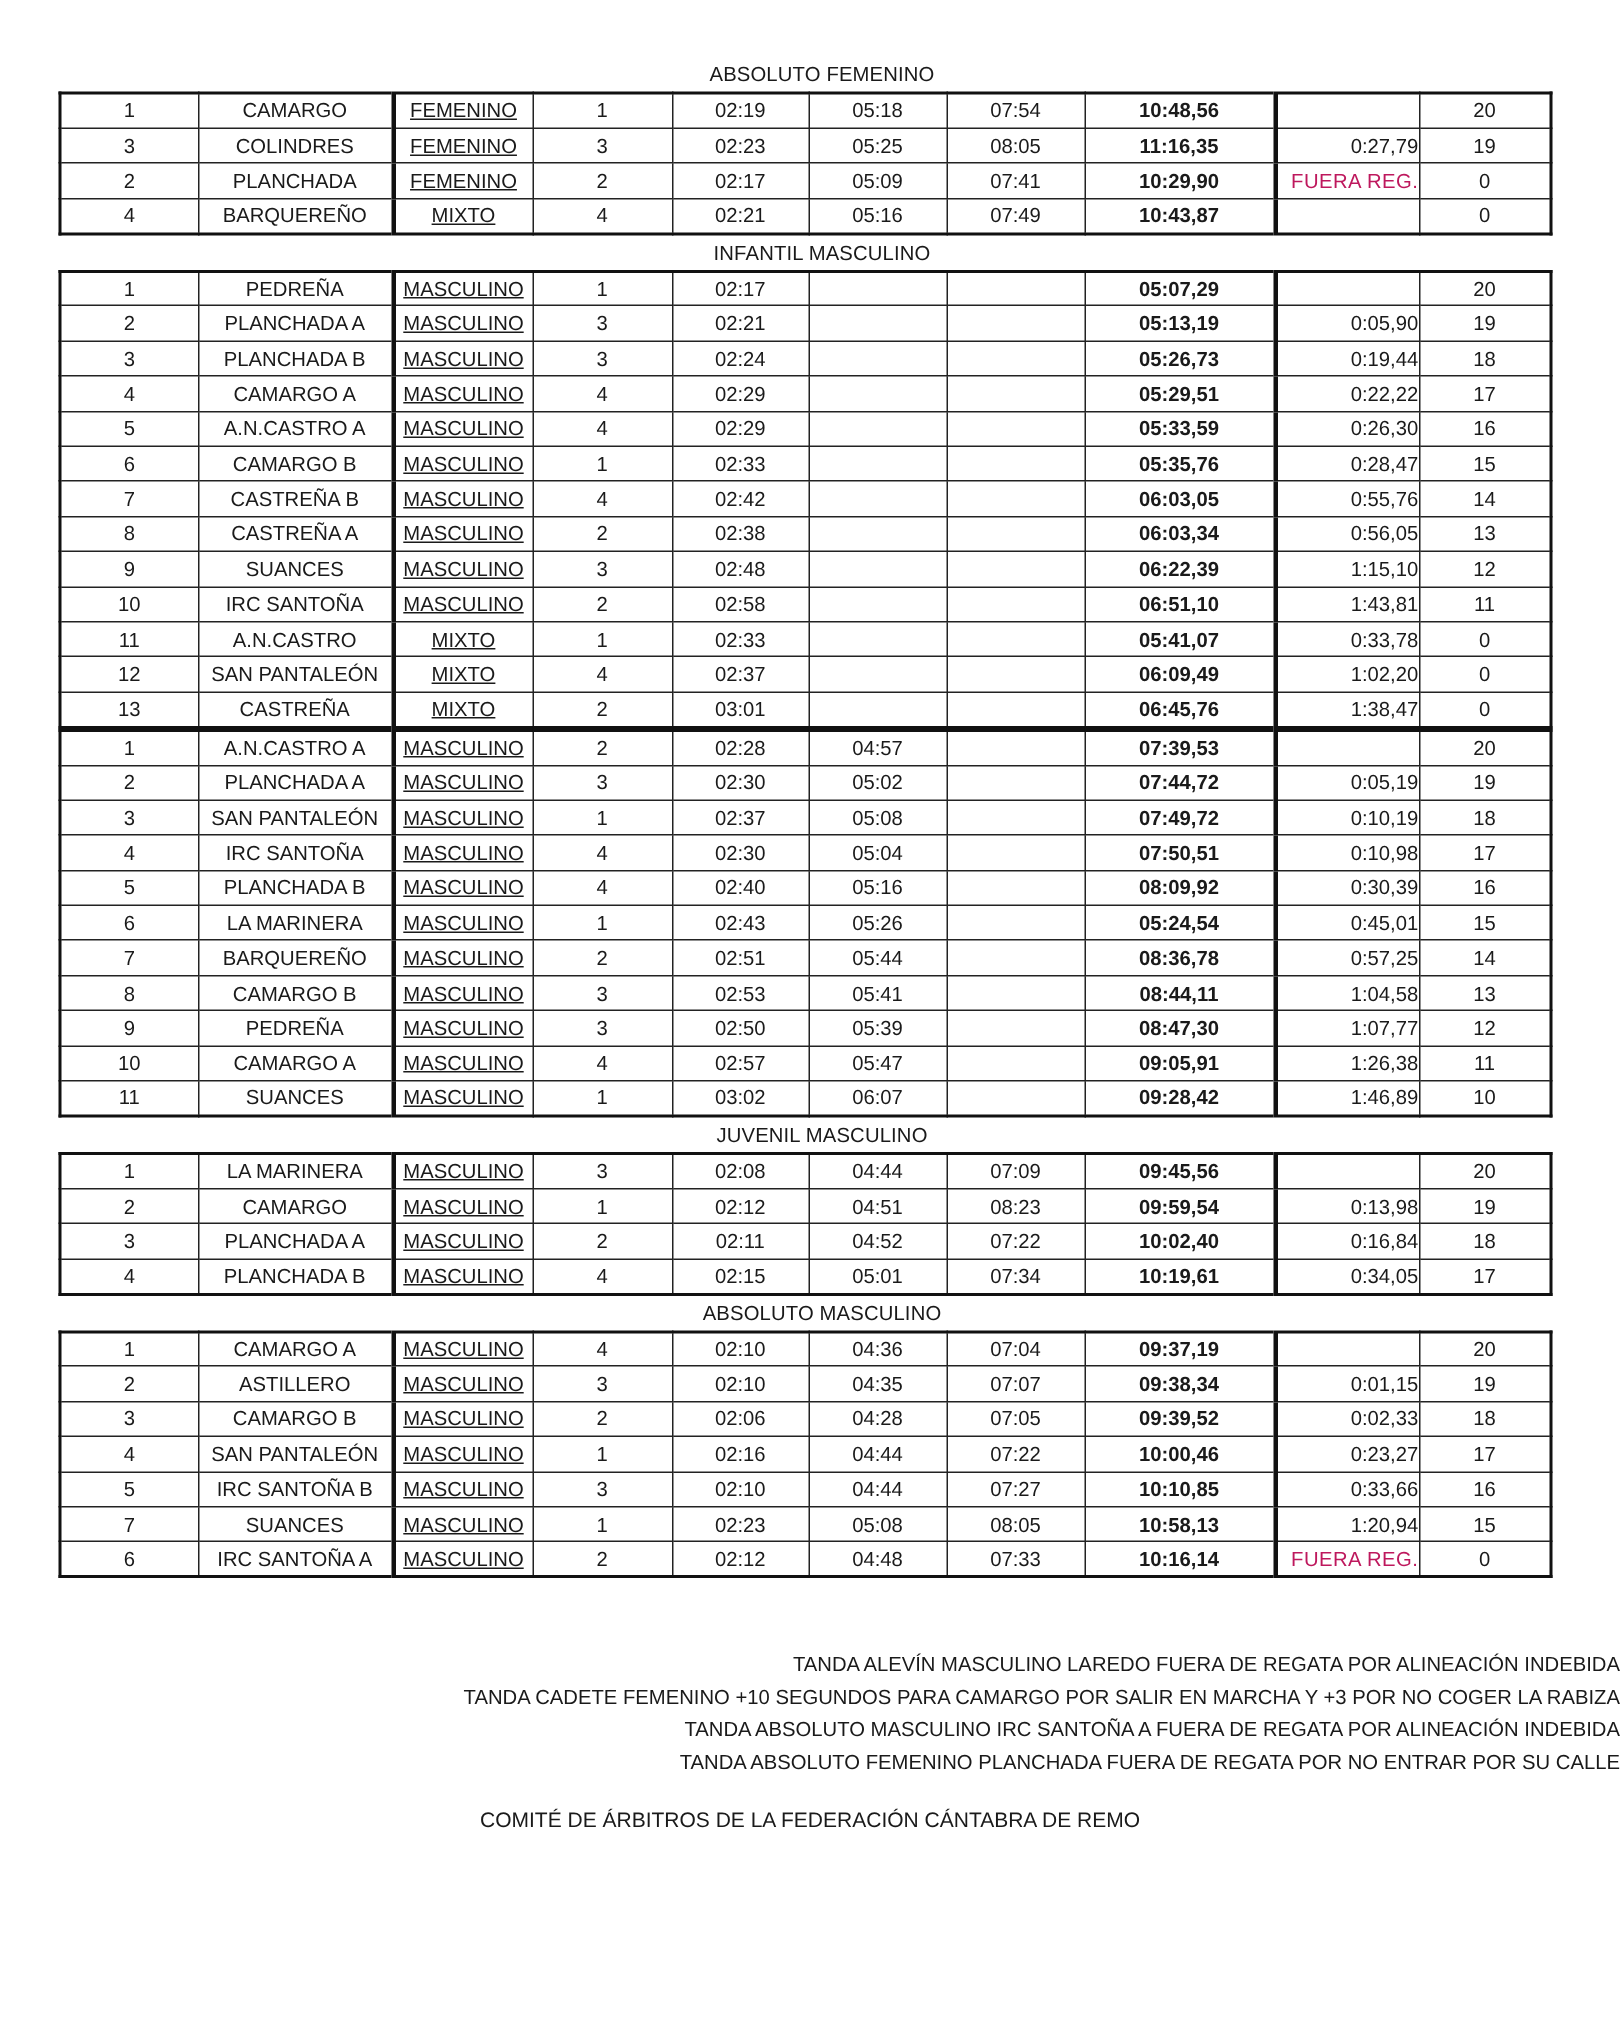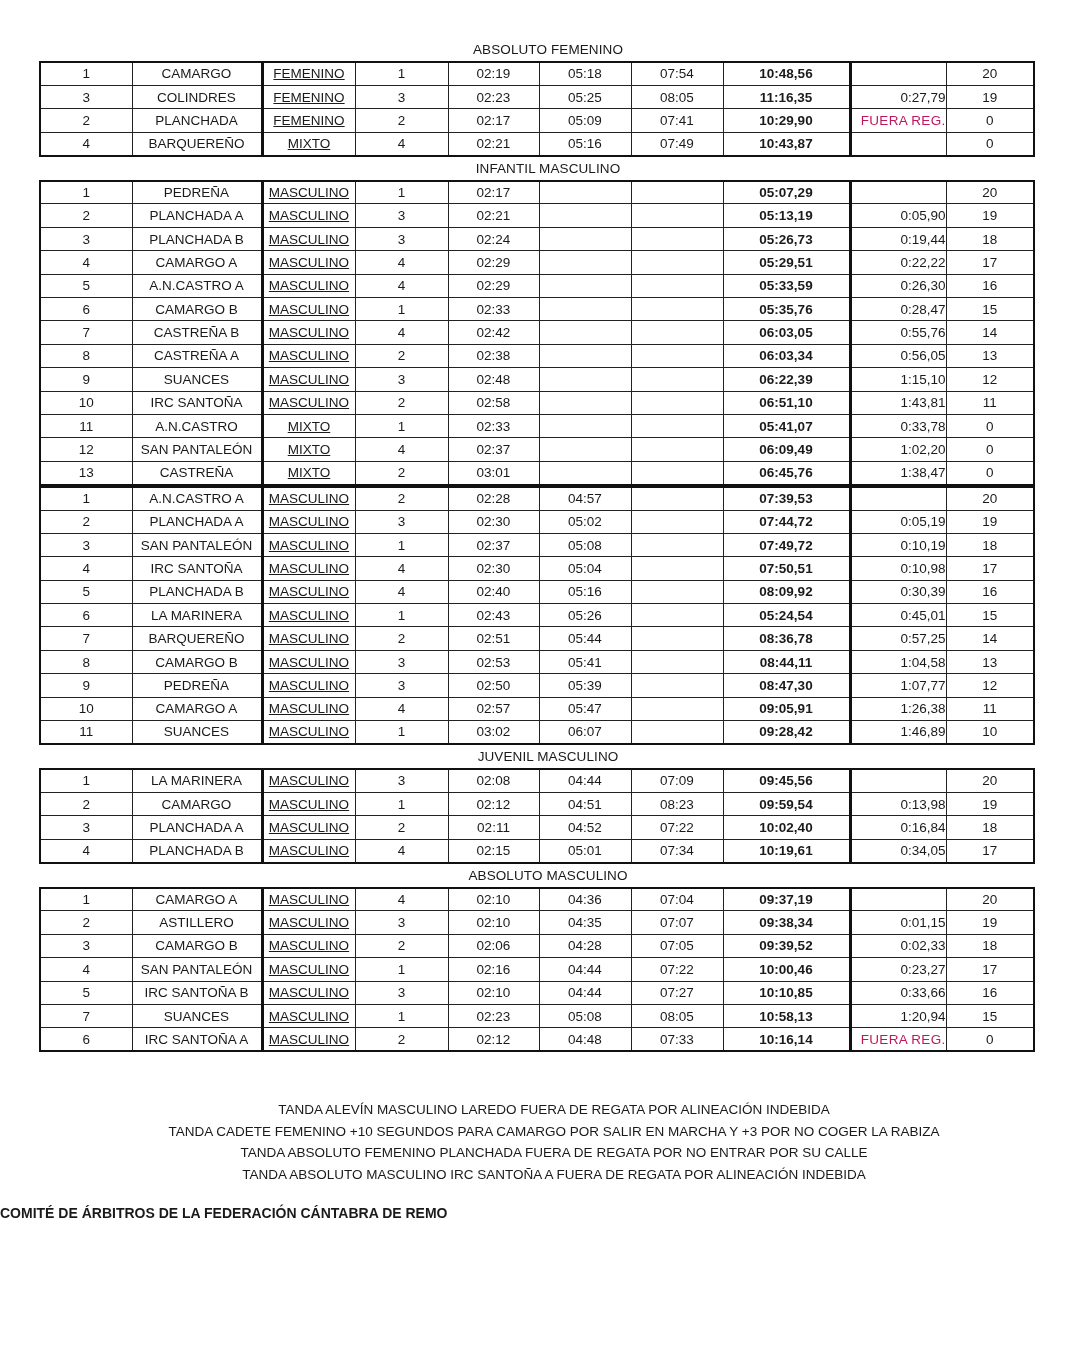--- a/index.html
+++ b/index.html
@@ -6,22 +6,22 @@
     html, body { width: 1080px; height: 1350px; background: #ffffff; }
     body { font-family: "Liberation Sans", "DejaVu Sans", sans-serif; color: #1a1a1a; position: relative; overflow: hidden; }
     #doc { position: absolute; left: 39px; top: 38px; width: 1018px; }
     .section-title { text-align: center; font-size: 13.5px; height: 23px; line-height: 23px; letter-spacing: 0.1px; }
     table.results { border-collapse: collapse; width: 994px; table-layout: fixed; border: 2.5px solid #111; }
     table.results td { border: 1px solid #222; height: 23.4px; text-align: center; font-size: 13.5px; padding: 0; white-space: nowrap; overflow: hidden; }
     table.results td.c-cat { border-left: 3px solid #111; text-decoration: underline; }
     table.results td.c-diff { border-left: 3px solid #111; text-align: right; }
     table.results td.c-total { font-weight: bold; }
     table.results td.out { color: #be185d; letter-spacing: 0.3px; }
-    .notes { position: absolute; left: 0; top: 1099px; width: 1080px; text-align: center; font-size: 13.5px; line-height: 21.5px; padding-left: 28px; }
-    .signature { position: absolute; left: 0; top: 1205px; width: 1080px; font-size: 14px; font-weight: bold; }
+    .notes { position: absolute; left: 0; top: 1099px; width: 1080px; text-align: right; font-size: 13.5px; line-height: 21.5px; padding-left: 28px; }
+    .signature { position: absolute; left: 0; top: 1205px; width: 1080px; text-align: center; font-size: 14px; font-weight: normal; }
   </style>
 </head>
 <body>
 
 <div id="doc">
 
     <div class="section">
       <div class="section-title">ABSOLUTO FEMENINO</div>
       <table class="results">
         <colgroup>
@@ -585,17 +585,17 @@
             <td class="c-pts">0</td>
           </tr>
         </tbody>
       </table>
     </div>
   </div>
 
 <div class="notes">
   <div>TANDA ALEVÍN MASCULINO LAREDO FUERA DE REGATA POR ALINEACIÓN INDEBIDA</div>
   <div>TANDA CADETE FEMENINO +10 SEGUNDOS PARA CAMARGO POR SALIR EN MARCHA Y +3 POR NO COGER LA RABIZA</div>
+  <div>TANDA ABSOLUTO MASCULINO IRC SANTOÑA A FUERA DE REGATA POR ALINEACIÓN INDEBIDA</div>
   <div>TANDA ABSOLUTO FEMENINO PLANCHADA FUERA DE REGATA POR NO ENTRAR POR SU CALLE</div>
-  <div>TANDA ABSOLUTO MASCULINO IRC SANTOÑA A FUERA DE REGATA POR ALINEACIÓN INDEBIDA</div>
 </div>
 
 <div class="signature">COMITÉ DE ÁRBITROS DE LA FEDERACIÓN CÁNTABRA DE REMO</div>
 
 </body></html>

